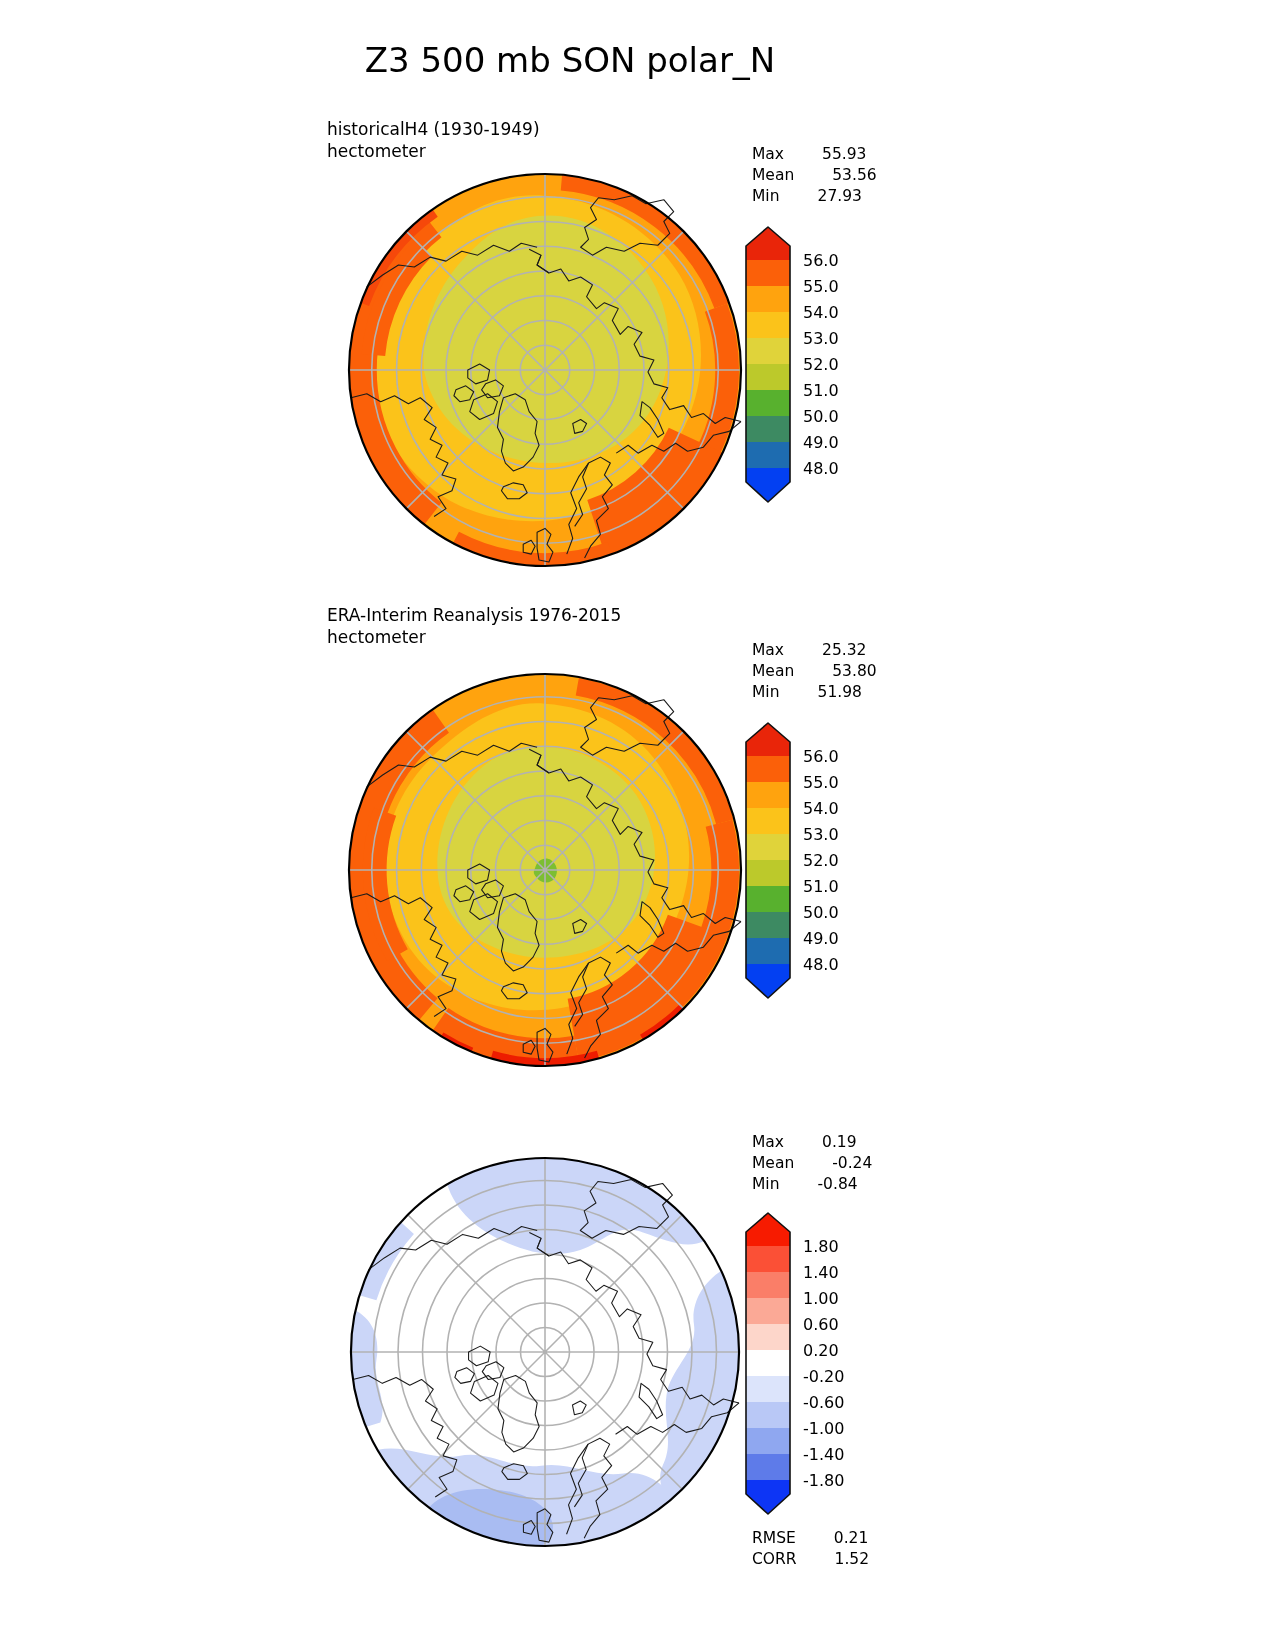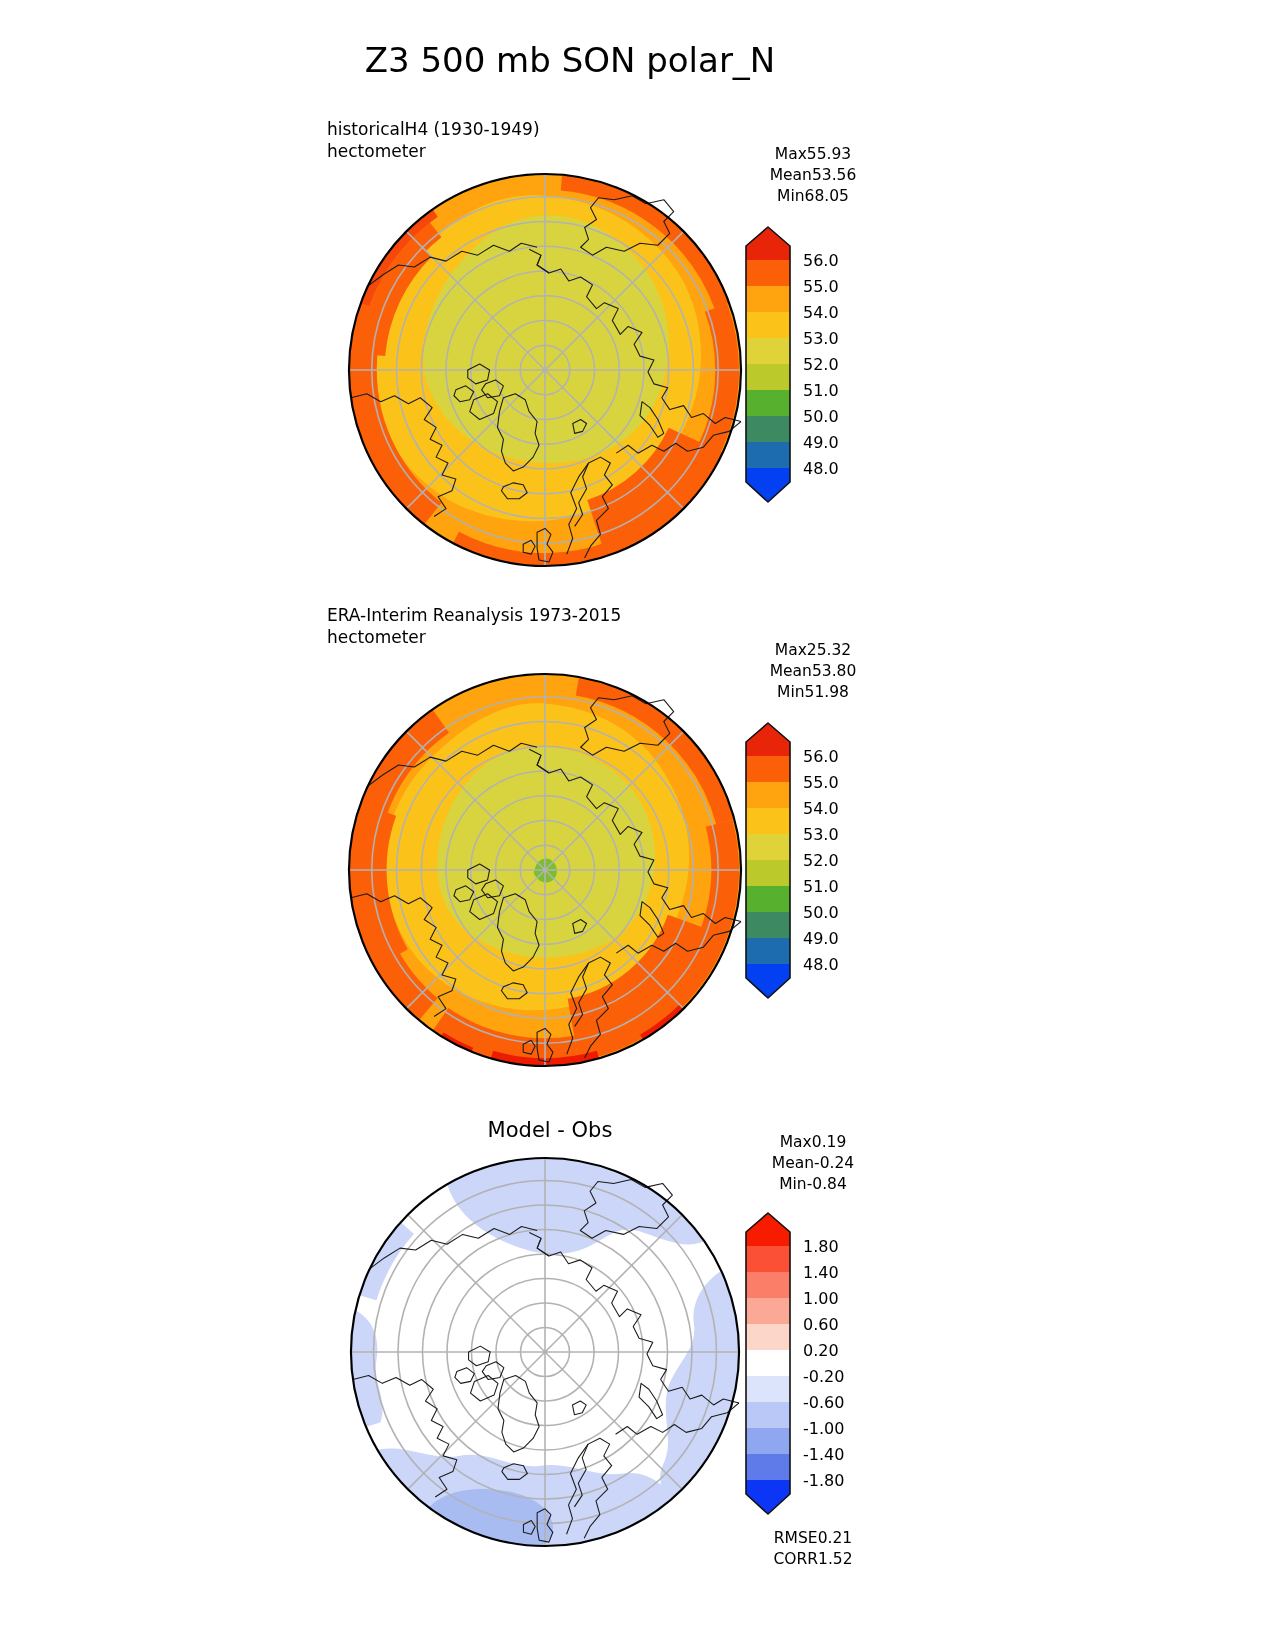--- a/index.html
+++ b/index.html
@@ -4,21 +4,21 @@
 <style>
   html,body { margin:0; padding:0; background:#fff; }
   .page {
     position:relative; width:1275px; height:1650px; background:#ffffff;
     font-family:"DejaVu Sans", sans-serif; color:#000; overflow:hidden;padding-left:44px;
   }
   .fig-title { position:absolute; left:170px; top:40px; width:800px; text-align:center; font-size:34px; }
   .panel-label { position:absolute; left:327px; font-size:17px; line-height:22px; }
   .panel3-title { position:absolute; left:350px; width:400px; text-align:center; font-size:21px; top:1118px; }
   .stats { position:absolute; left:752px; width:122px; font-size:15.5px; line-height:21px; }
-  .srow { display:flex; justify-content:center; }
+  .srow { display:flex; justify-content:flex-start;gap:38px; }
   .cbar { position:absolute; overflow:visible; font-size:16px; }
   .maps { position:absolute; left:0; top:0; }
 </style>
 </head>
 <body>
 
 <div class="page">
 
   <div class="fig-title">Z3 500 mb SON polar_N</div>
 
@@ -30,21 +30,21 @@
     <div class="srow">
         <span>Max</span>
         <span>55.93</span>
       </div>
     <div class="srow">
         <span>Mean</span>
         <span>53.56</span>
       </div>
     <div class="srow">
         <span>Min</span>
-        <span>68.05</span>
+        <span>27.93</span>
       </div>
   </div>
   <svg class="cbar" style="left:746px;top:226px" width="150" height="278">
       <path d="M 22 1 L 44 20 L 44 34 L 0 34 L 0 20 Z" fill="#e92509"></path>
       <rect x="0" y="34" width="44" height="26" fill="#fb6009"></rect>
       <rect x="0" y="60" width="44" height="26" fill="#ffa30e"></rect>
       <rect x="0" y="86" width="44" height="26" fill="#fbc31a"></rect>
       <rect x="0" y="112" width="44" height="26" fill="#e0d33a"></rect>
       <rect x="0" y="138" width="44" height="26" fill="#bcc92b"></rect>
       <rect x="0" y="164" width="44" height="26" fill="#58b12e"></rect>
@@ -57,21 +57,21 @@
       <text x="57" y="91.5" fill="#000">54.0</text>
       <text x="57" y="117.5" fill="#000">53.0</text>
       <text x="57" y="143.5" fill="#000">52.0</text>
       <text x="57" y="169.5" fill="#000">51.0</text>
       <text x="57" y="195.5" fill="#000">50.0</text>
       <text x="57" y="221.5" fill="#000">49.0</text>
       <text x="57" y="247.5" fill="#000">48.0</text>
     </svg>
 
   <div class="panel-label" style="top:604px">
-    <div>ERA-Interim Reanalysis 1973-2015</div>
+    <div>ERA-Interim Reanalysis 1976-2015</div>
     <div>hectometer</div>
   </div>
   <div class="stats" style="top:640px">
     <div class="srow">
         <span>Max</span>
         <span>25.32</span>
       </div>
     <div class="srow">
         <span>Mean</span>
         <span>53.80</span>
@@ -97,21 +97,20 @@
       <text x="57" y="65.5" fill="#000">55.0</text>
       <text x="57" y="91.5" fill="#000">54.0</text>
       <text x="57" y="117.5" fill="#000">53.0</text>
       <text x="57" y="143.5" fill="#000">52.0</text>
       <text x="57" y="169.5" fill="#000">51.0</text>
       <text x="57" y="195.5" fill="#000">50.0</text>
       <text x="57" y="221.5" fill="#000">49.0</text>
       <text x="57" y="247.5" fill="#000">48.0</text>
     </svg>
 
-  <div class="panel3-title">Model - Obs</div>
   <div class="stats" style="top:1132px">
     <div class="srow">
         <span>Max</span>
         <span>0.19</span>
       </div>
     <div class="srow">
         <span>Mean</span>
         <span>-0.24</span>
       </div>
     <div class="srow">

